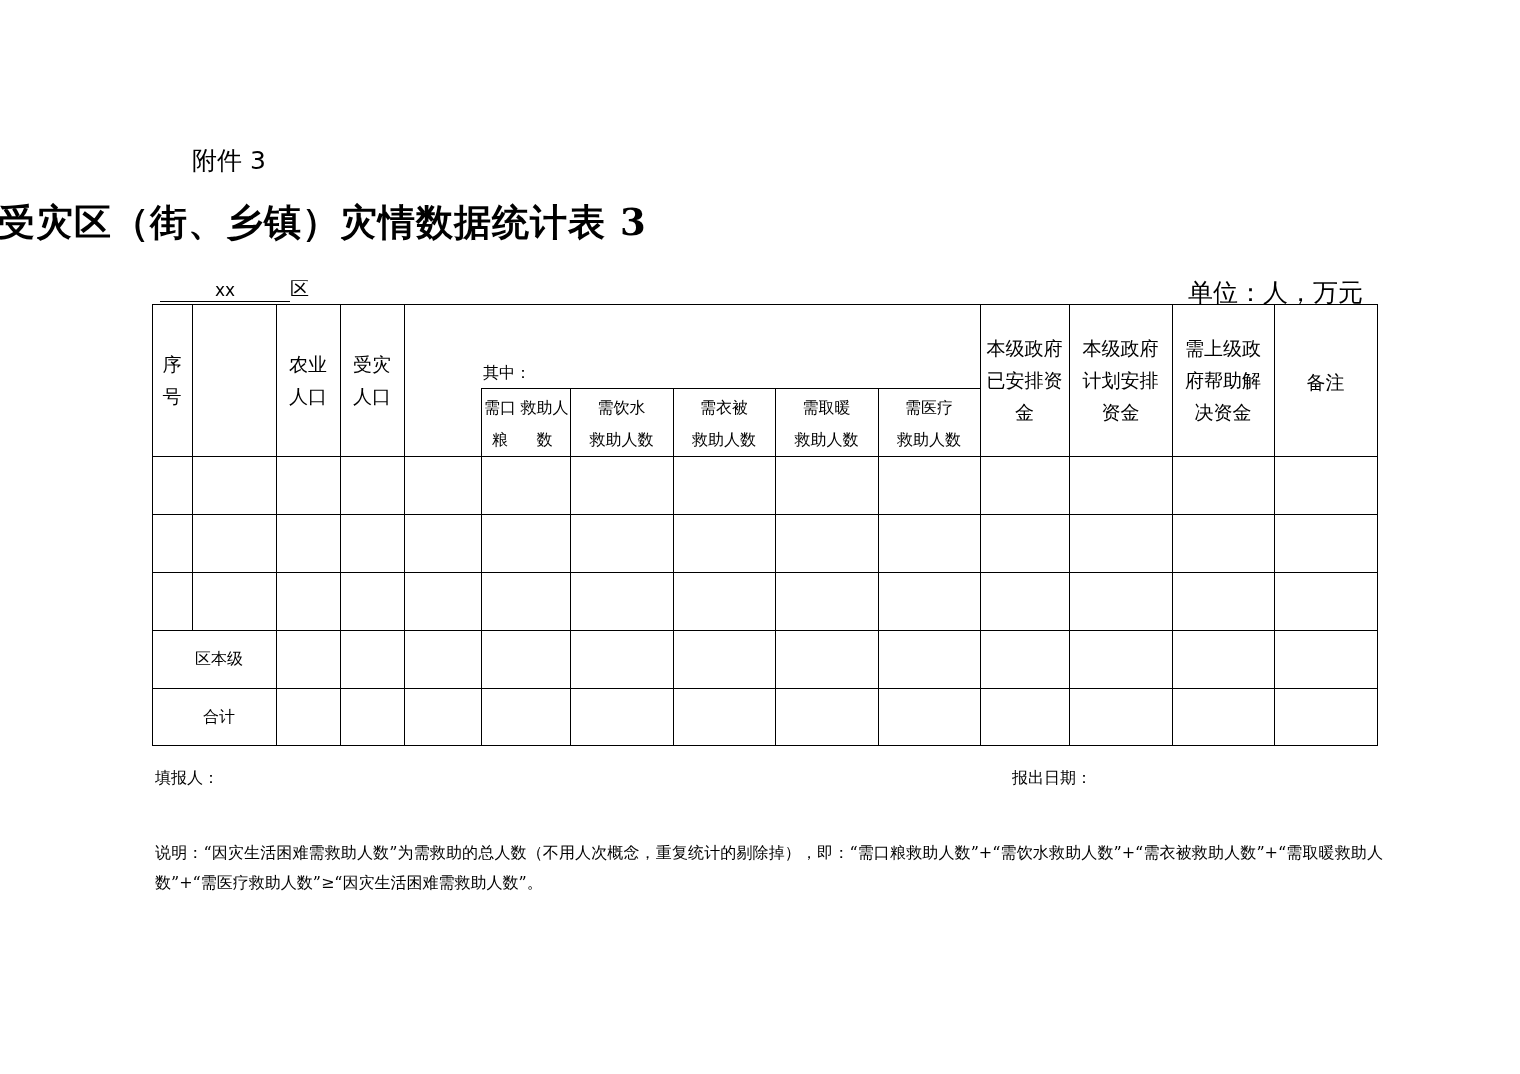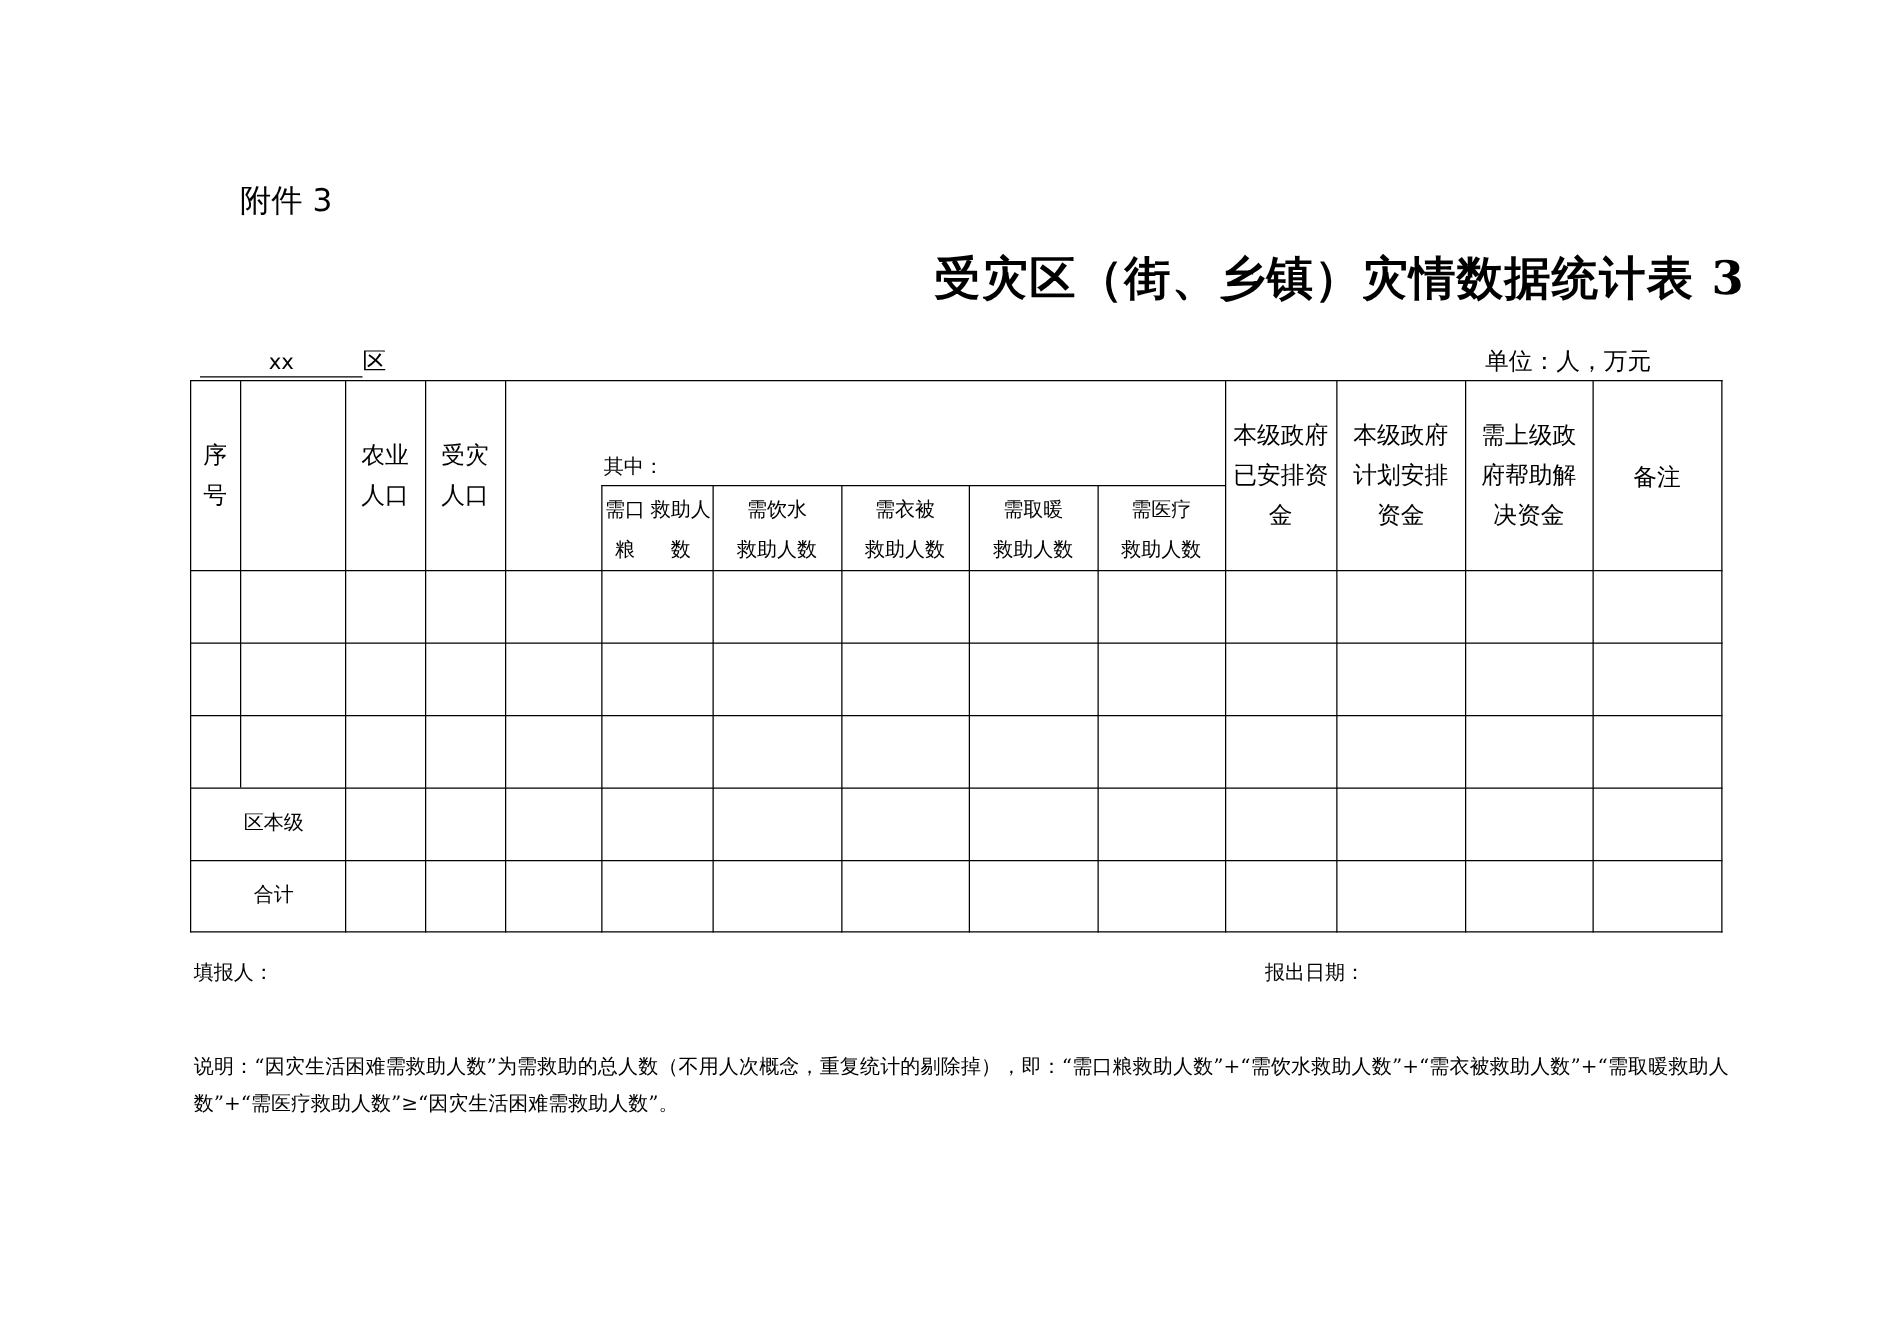--- a/index.html
+++ b/index.html
@@ -1,23 +1,23 @@
 <!DOCTYPE html>
 <html><head>
 <meta charset="utf-8">
 <style>
   html, body { margin:0; padding:0; background:#ffffff; }
   body { width:1520px; height:1074px; position:relative; overflow:hidden; color:#000; font-family:"DejaVu Sans", sans-serif; }
   .abs { position:absolute; }
   .attach { left:163px; top:144px; font-size:25px; font-family:"DejaVu Sans", sans-serif;margin-left:29px; }
-  .title { left:0; width:1396px; top:198px; text-align:right; font-size:37px; font-weight:bold; font-family:"DejaVu Serif", serif; letter-spacing:1px; padding-left:0; }
+  .title { left:0; width:1396px; top:198px; text-align:left; font-size:37px; font-weight:bold; font-family:"DejaVu Serif", serif; letter-spacing:1px; padding-left:0; }
   .title-inner { display:inline-block; margin-left:-2px; }
   .district { left:160px; top:276px; font-size:19px; display:flex; align-items:flex-end; }
   .district .blank { display:inline-block; width:130px; border-bottom:1px solid #000; text-align:center; font-size:17px; height:22px; line-height:22px; }
-  .unit { left:1188px; top:276px; font-size:19px; }
+  .unit { left:1188px; top:276px; font-size:25px; }
   .grid { position:absolute; left:0; top:0; width:1520px; height:1074px; }
   .cell { position:absolute; box-sizing:border-box; display:flex; align-items:center; justify-content:center; text-align:center; font-size:19px; line-height:32px; }
   .sub { font-size:16px; line-height:32px; }
   .foot { font-size:16px; font-family:Liberation Serif, serif; }
   .note { left:155px; top:838px; width:1228px; font-size:16px; line-height:30px; font-family:"DejaVu Serif", serif; text-align:justify; }
   .line { position:absolute; background:#000; }
 </style>
 </head>
 <body>
 

